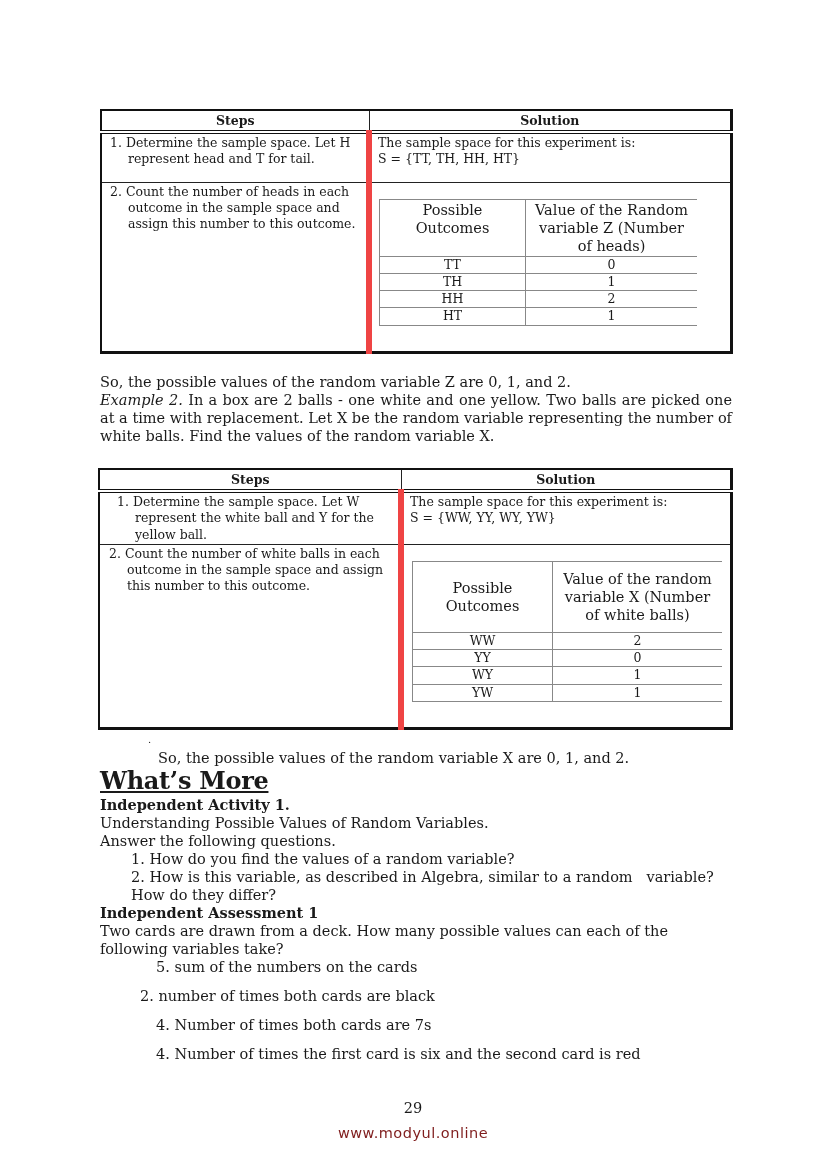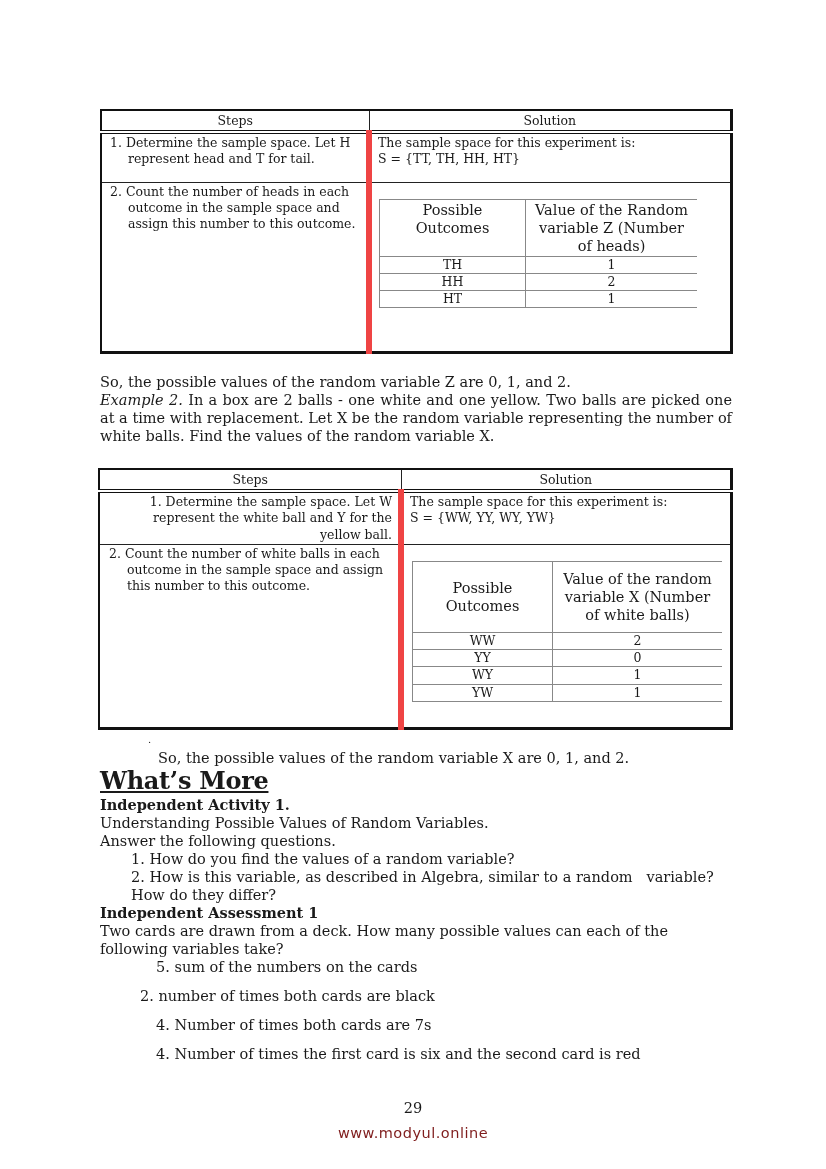--- a/index.html
+++ b/index.html
@@ -4,21 +4,21 @@
 <style>
   html, body { margin:0; padding:0; background:#ffffff; }
   body { width:826px; height:1169px; position:relative; overflow:hidden;
          font-family:"DejaVu Serif", "Liberation Serif", serif; color:#1a1a1a; }
   .page { position:absolute; left:0; top:0; width:826px; height:1169px; }
 
   
   .steps-table { position:absolute; border-collapse:collapse; box-sizing:border-box;
                  border-top:2px solid #111; border-left:2px solid #111;
                  border-right:3px solid #111; border-bottom:3px solid #111; }
-  .steps-table th { font-weight:normal; font-size:12.5px; text-align:center;
+  .steps-table th { font-weight:bold; font-size:12.5px; text-align:center;
                     border-bottom:4px double #111; border-right:1px solid #222;
                     padding:2px 4px; height:17px; box-sizing:border-box; }
   .steps-table th:last-child { border-right:none; }
   .steps-table td { vertical-align:top; font-size:12.5px; line-height:16.3px;
                     border-right:6px solid #ef4444; border-top:1px solid #222; padding:1px 6px; }
   .steps-table td:last-child { border-right:none; }
   .steps-table tr.first td { border-top:none; }
   .step-text { padding-left:18px; text-indent:-18px; display:block; }
 
   .inner-table { border-collapse:collapse; font-size:14.5px; line-height:18px; }
@@ -63,20 +63,24 @@
             <span class="step-text">2. Count the number of heads in each outcome in the sample space and assign this number to this outcome.</span>
           </td>
       <td style="padding-top:16px; padding-left:7px;">
         <table class="inner-table" style="width:318px;">
           <tbody>
                 <tr>
             <th style="width:146px; vertical-align:top; padding-top:1px;">Possible Outcomes</th>
             <th style="padding:1px 6px;">Value of the Random variable Z (Number of heads)</th>
           </tr>
           <tr>
+                  <td>TT</td>
+                  <td>0</td>
+                </tr>
+          <tr>
                   <td>TH</td>
                   <td>1</td>
                 </tr>
           <tr>
                   <td>HH</td>
                   <td>2</td>
                 </tr>
           <tr>
                   <td>HT</td>
                   <td>1</td>
@@ -95,21 +99,21 @@
     <colgroup>
         <col style="width:302px">
         <col>
       </colgroup>
     <tbody>
         <tr>
       <th>Steps</th>
       <th>Solution</th>
     </tr>
     <tr class="first" style="height:52px;">
-      <td style="padding-left:9px;text-align:right;">
+      <td style="padding-left:17px;">
             <span class="step-text">1. Determine the sample space. Let W represent the white ball and Y for the yellow ball.</span>
           </td>
       <td>
         <div>The sample space for this experiment is:</div>
         <div>S = {WW, YY, WY, YW}</div>
       </td>
     </tr>
     <tr>
       <td style="padding-left:9px;">
             <span class="step-text">2. Count the number of white balls in each outcome in the sample space and assign this number to this outcome.</span>

